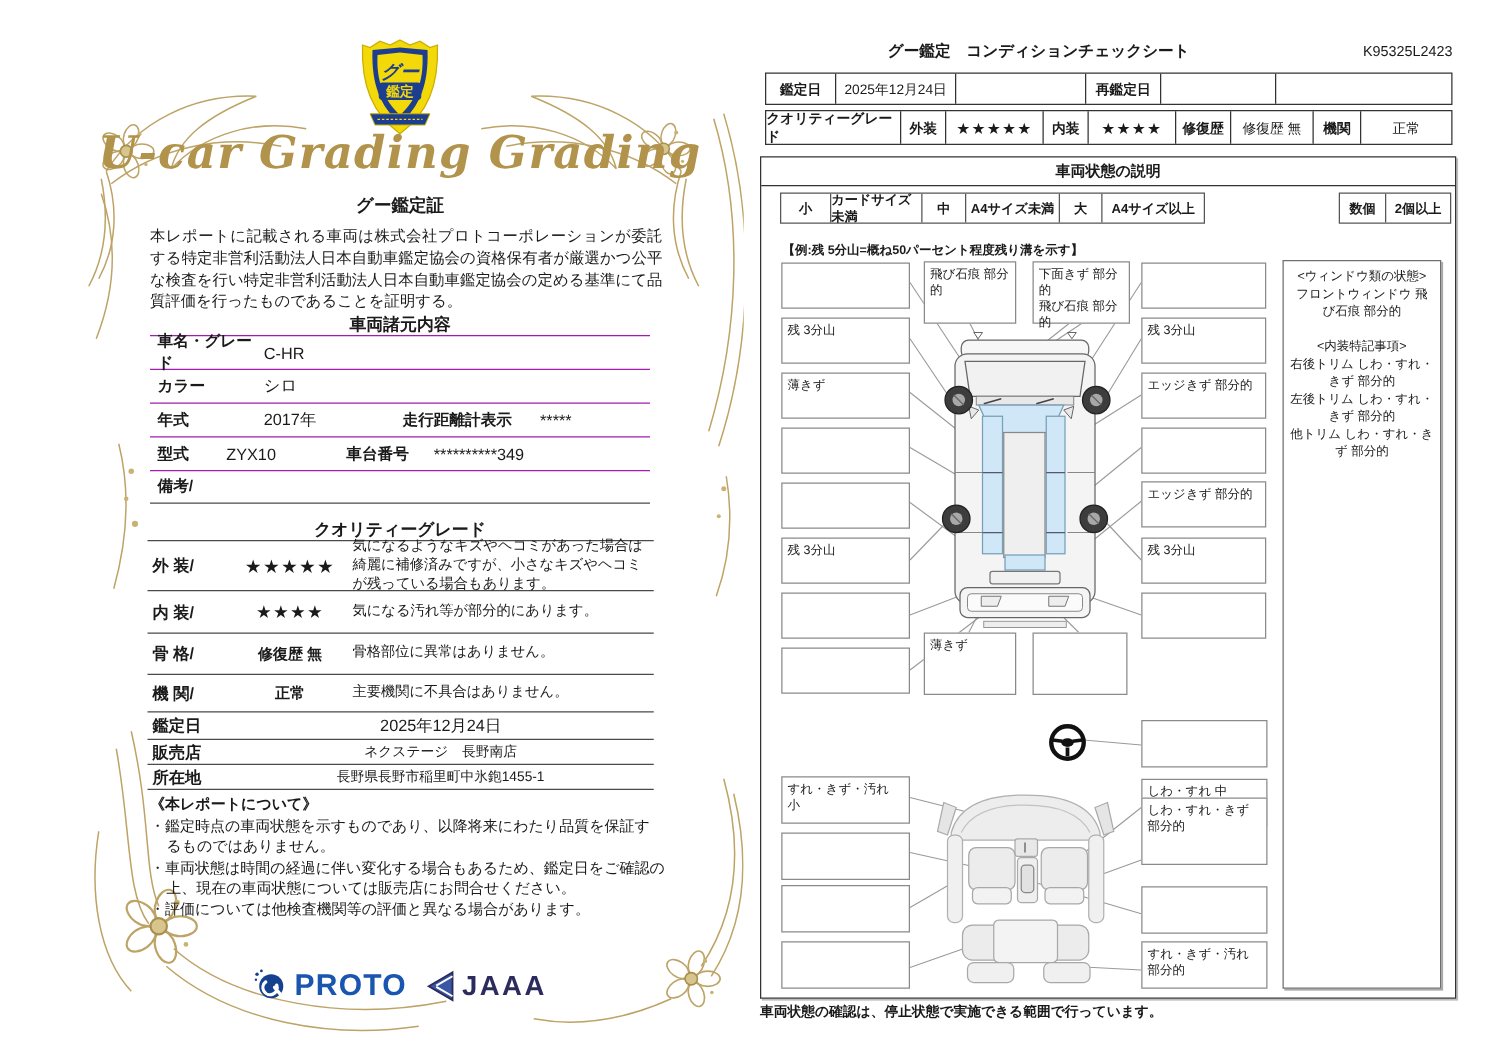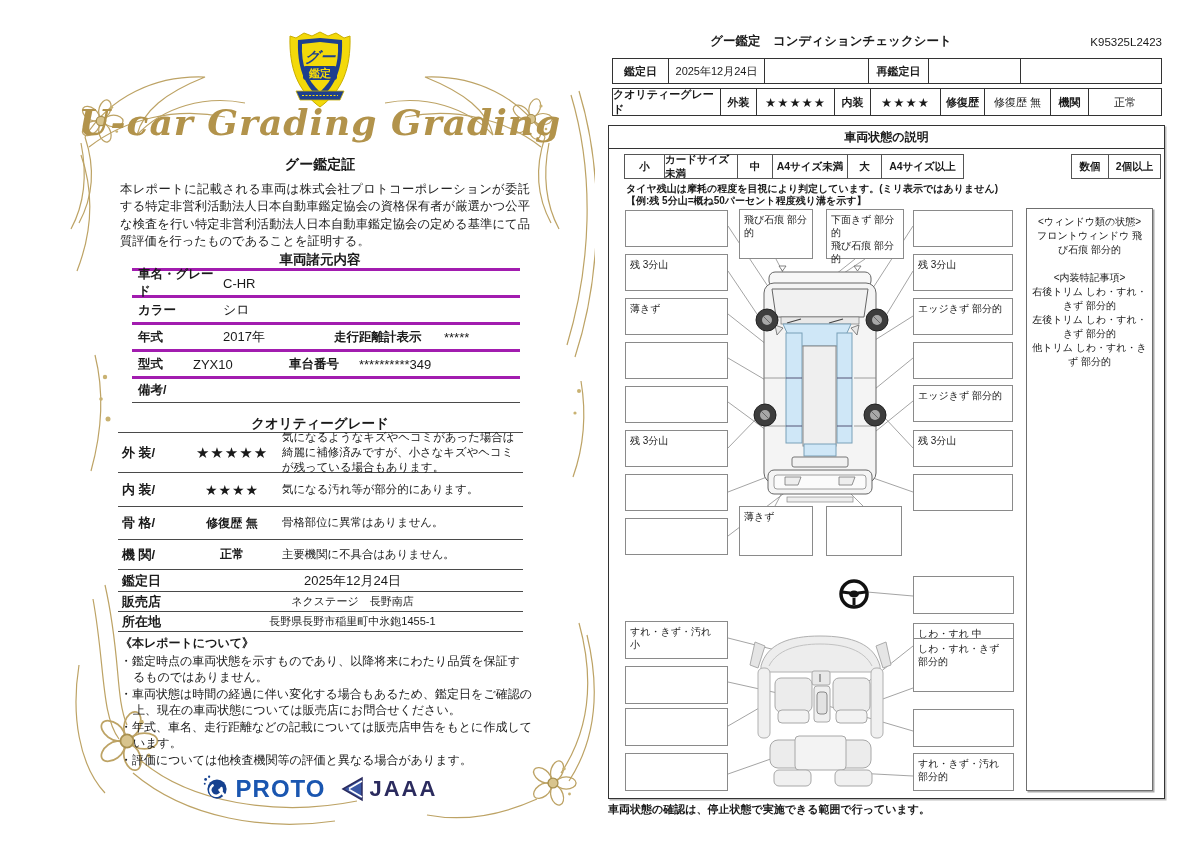--- a/index.html
+++ b/index.html
@@ -14,22 +14,22 @@
   #ornaments{left:0;top:0;width:560px;height:812px;pointer-events:none;}
   #badge{left:249px;top:4px;width:72px;height:84px;}
   #report-title{left:0;top:76px;width:570px;text-align:center;
     font-family:"DejaVu Serif","Liberation Serif",serif;font-style:italic;font-weight:bold;
     font-size:36px;color:#b2934b;letter-spacing:1px;}
   #cert-title{left:0;top:131px;width:570px;text-align:center;font-size:14px;font-weight:bold;}
   #intro{left:85px;top:156px;width:410px;font-size:12.3px;line-height:1.42;text-align:justify;}
   .center-heading{width:400px;text-align:center;font-size:13.5px;font-weight:bold;}
   #spec-heading{left:85px;top:226px;}
   #spec-table{left:85px;top:243px;width:400px;}
-  .spec-row{display:flex;align-items:center;height:27px;border-top:3px solid #a21caf;
-    font-size:12.5px;box-sizing:border-box;margin-left:12px;}
+  .spec-row{display:flex;align-items:center;height:27px;border-top:1px solid #a21caf;
+    font-size:12.5px;box-sizing:border-box;}
   .spec-row:last-child{border-bottom:1px solid #4a4a4a;}
   .spec-label{font-weight:bold;width:85px;padding-left:6px;flex:none;}
   .spec-label.narrow{width:55px;}
   .spec-value{font-size:13px;}
   #grade-heading{left:85px;top:390px;}
   #grade-table{left:83px;top:407px;width:405px;}
   .grade-row{display:flex;align-items:center;border-top:1px solid #4a4a4a;box-sizing:border-box;}
   .grade-label{font-weight:bold;width:60px;padding-left:4px;flex:none;font-size:13px;}
   .grade-value{width:100px;flex:none;text-align:center;font-weight:bold;}
   .grade-stars{font-size:15px;letter-spacing:1px;}
@@ -216,21 +216,20 @@
       <span class="meta-label">所在地</span>
       <span class="meta-value" style="font-size:11px">長野県長野市稲里町中氷鉋1455-1</span>
     </div>
     <div class="final-line"></div>
   </div>
 
   <div id="notes" class="abs">
     <div id="notes-heading">《本レポートについて》</div>
     <div class="note-item">・鑑定時点の車両状態を示すものであり、以降将来にわたり品質を保証するものではありません。</div>
     <div class="note-item">・車両状態は時間の経過に伴い変化する場合もあるため、鑑定日をご確認の上、現在の車両状態については販売店にお問合せください。</div>
-    <div class="note-item">・年式、車名、走行距離などの記載については販売店申告をもとに作成しています。</div>
     <div class="note-item">・評価については他検査機関等の評価と異なる場合があります。</div>
   </div>
 
   <div id="logos" class="abs">
     <div class="logo-group">
       <svg width="28" height="28" viewBox="-16 -16 32 32">
         <circle r="11" fill="#15418f"></circle>
         <path d="M-5,-4 a6.5,6.5 0 1 0 10,3 M3,1 l5,6" stroke="#ffffff" stroke-width="3" fill="none" stroke-linecap="round"></path>
         <circle cx="-13" cy="-11" r="1.6" fill="#15418f"></circle>
         <circle cx="-9" cy="-14" r="1.3" fill="#15418f"></circle>
@@ -281,21 +280,20 @@
       <div class="lcell" style="width:73px">カードサイズ未満</div>
       <div class="lcell" style="width:35px">中</div>
       <div class="lcell" style="width:75px">A4サイズ未満</div>
       <div class="lcell" style="width:34px">大</div>
       <div class="lcell" style="flex:1">A4サイズ以上</div>
     </div>
     <div id="count-table" class="abs legend-table">
       <div class="lcell" style="width:37px">数個</div>
       <div class="lcell" style="flex:1">2個以上</div>
     </div>
-    <div class="abs tire-note" style="top:57px">タイヤ残山は摩耗の程度を目視により判定しています。(ミリ表示ではありません)</div>
     <div class="abs tire-note" style="top:69px">【例:残 5分山=概ね50パーセント程度残り溝を示す】</div>
 
     <svg id="diagram-svg" class="abs" viewBox="0 0 555 672">
       <g stroke="#9a9a9a" stroke-width="0.9">
         <path d="M119,100 L162,165"></path>
           <path d="M119,145 L150,191"></path>
           <path d="M119,188 L172,230"></path>
         <path d="M119,232 L170,262"></path>
           <path d="M119,276 L172,315"></path>
           <path d="M119,322 L148,292"></path>

